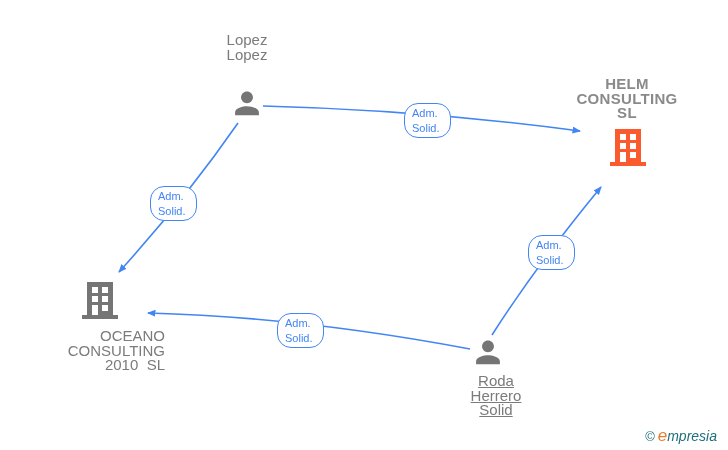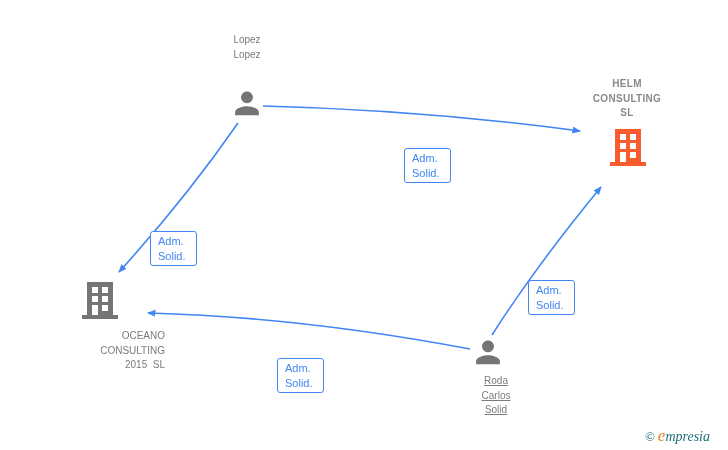--- a/index.html
+++ b/index.html
@@ -6,39 +6,39 @@
   body {
     width:728px; height:450px; position:relative; overflow:hidden;
     background:#ffffff;
     font-family:"Liberation Sans", sans-serif;
   }
   .layer { position:absolute; left:0; top:0; width:728px; height:450px; }
   svg.edges { pointer-events:none; }
 
   .node-label {
     position:absolute; text-align:center; white-space:pre;
-    color:#7b7b7b; font-size:10px; line-height:14.6px;
+    color:#7b7b7b; font-size:15px; line-height:14.6px;
     cursor:pointer;
   }
   .node-label.bold { font-weight:bold; color:#8a8a8a; letter-spacing:0.3px; }
   .node-icon { position:absolute; cursor:pointer; }
   .node-icon svg { display:block; }
   .gray { color:#757575; }
   .orange { color:#FA5A2D; }
 
   .edge-label {
     position:absolute; width:47px; height:35px; box-sizing:border-box;
-    background:#ffffff; border:1.5px solid #4285F4; border-radius:3px;
+    background:#ffffff; border:1.5px solid #4285F4; border-radius:14px;
     color:#4285F4; font-size:11px; line-height:14.5px;
-    padding:2px 0 0 7px; white-space:pre;margin-top:45px;
+    padding:2px 0 0 7px; white-space:pre;
   }
 
   .watermark {
-    position:absolute; right:18px; bottom:4px;
-    font-family:Liberation Serif, serif; font-style:italic;
+    position:absolute; right:11px; bottom:4px;
+    font-family:Liberation Sans, sans-serif; font-style:italic;
     font-size:14px; color:#1E6F7C; white-space:nowrap;
   }
   .watermark .copy { font-style:normal; font-size:13px; margin-right:3px; }
   .watermark .lead-e { color:#E87E2B; font-size:17px; }
 </style>
 </head>
 <body>
 
 <svg class="layer edges" width="728" height="450" viewBox="0 0 728 450">
   <defs>
@@ -80,27 +80,27 @@
     <rect x="7" y="2" width="26" height="33"></rect>
     <rect x="12" y="7" width="6" height="6" fill="#fff"></rect>
     <rect x="22" y="7" width="6" height="6" fill="#fff"></rect>
     <rect x="12" y="16" width="6" height="6" fill="#fff"></rect>
     <rect x="22" y="16" width="6" height="6" fill="#fff"></rect>
     <rect x="22" y="25" width="6" height="6" fill="#fff"></rect>
     <rect x="12" y="25" width="6" height="10" fill="#fff"></rect>
     <rect x="2" y="35" width="36" height="4"></rect>
   </svg>
 </div>
-<div class="node-label" style="left:35px; top:329px; width:130px;text-align:right;"><div>OCEANO</div><div>CONSULTING</div><div>2015  SL</div></div>
+<div class="node-label" style="left:35px; top:329px; width:130px;text-align:right;"><div>OCEANO</div><div>CONSULTING</div><div>2010  SL</div></div>
 
 <div class="node-icon gray" style="left:471px; top:335px;">
   <svg width="34" height="34" viewBox="0 0 24 24" fill="currentColor">
     <path d="M12 12.2c2.32 0 4.2-1.88 4.2-4.2S14.32 3.8 12 3.8 7.8 5.68 7.8 8s1.88 4.2 4.2 4.2zm0 2.1c-2.8 0-8.4 1.4-8.4 4.2v2.1h16.8v-2.1c0-2.8-5.6-4.2-8.4-4.2z"></path>
   </svg>
 </div>
-<div class="node-label" style="left:436px; top:374px; width:120px;text-decoration:underline;"><div>Roda</div><div>Carlos</div><div>Solid</div></div>
+<div class="node-label" style="left:436px; top:374px; width:120px;text-decoration:underline;"><div>Roda</div><div>Herrero</div><div>Solid</div></div>
 
 <div class="edge-label" style="left:404px; top:103px;"><div>Adm.</div><div>Solid.</div></div>
 <div class="edge-label" style="left:150px; top:186px;"><div>Adm.</div><div>Solid.</div></div>
 <div class="edge-label" style="left:528px; top:235px;"><div>Adm.</div><div>Solid.</div></div>
 <div class="edge-label" style="left:277px; top:313px;"><div>Adm.</div><div>Solid.</div></div>
 
 <div class="watermark"><span class="copy">©</span><span class="lead-e">e</span><span>mpresia</span></div>
 
 </body></html>

